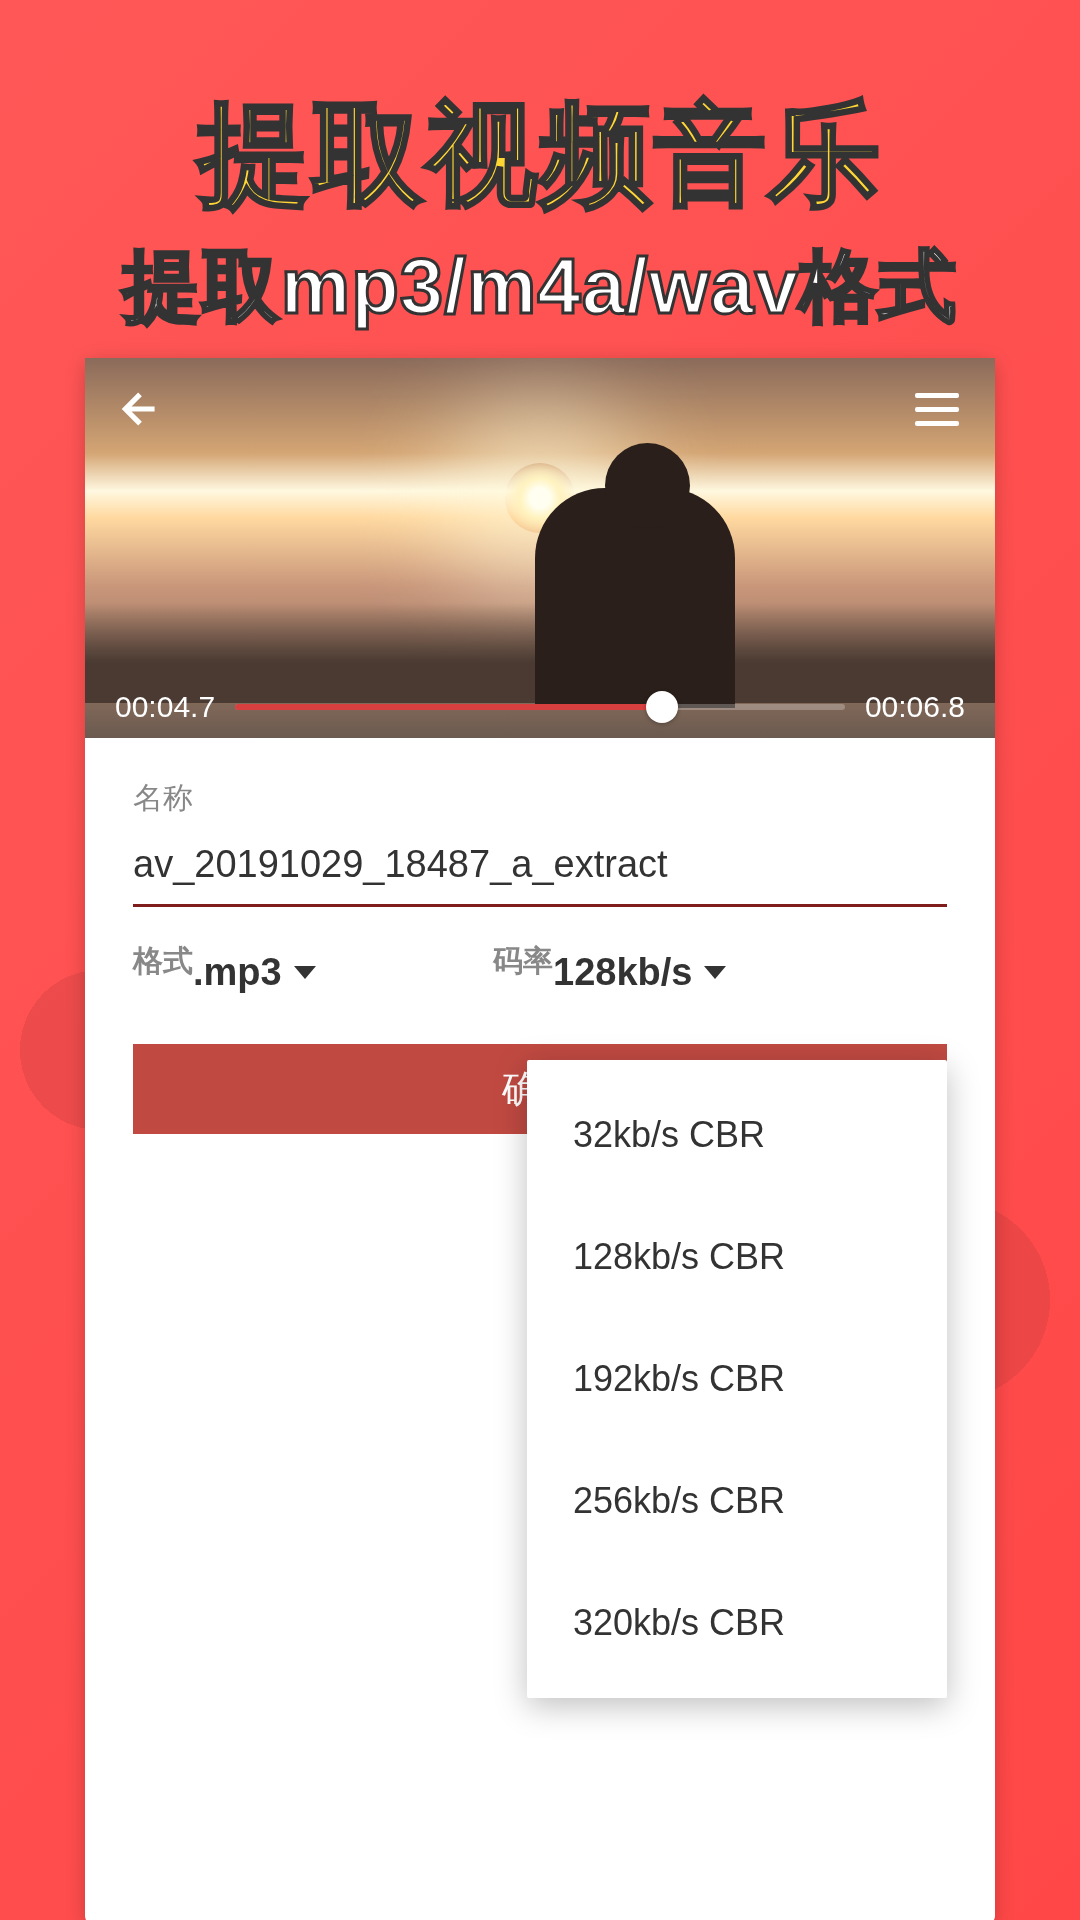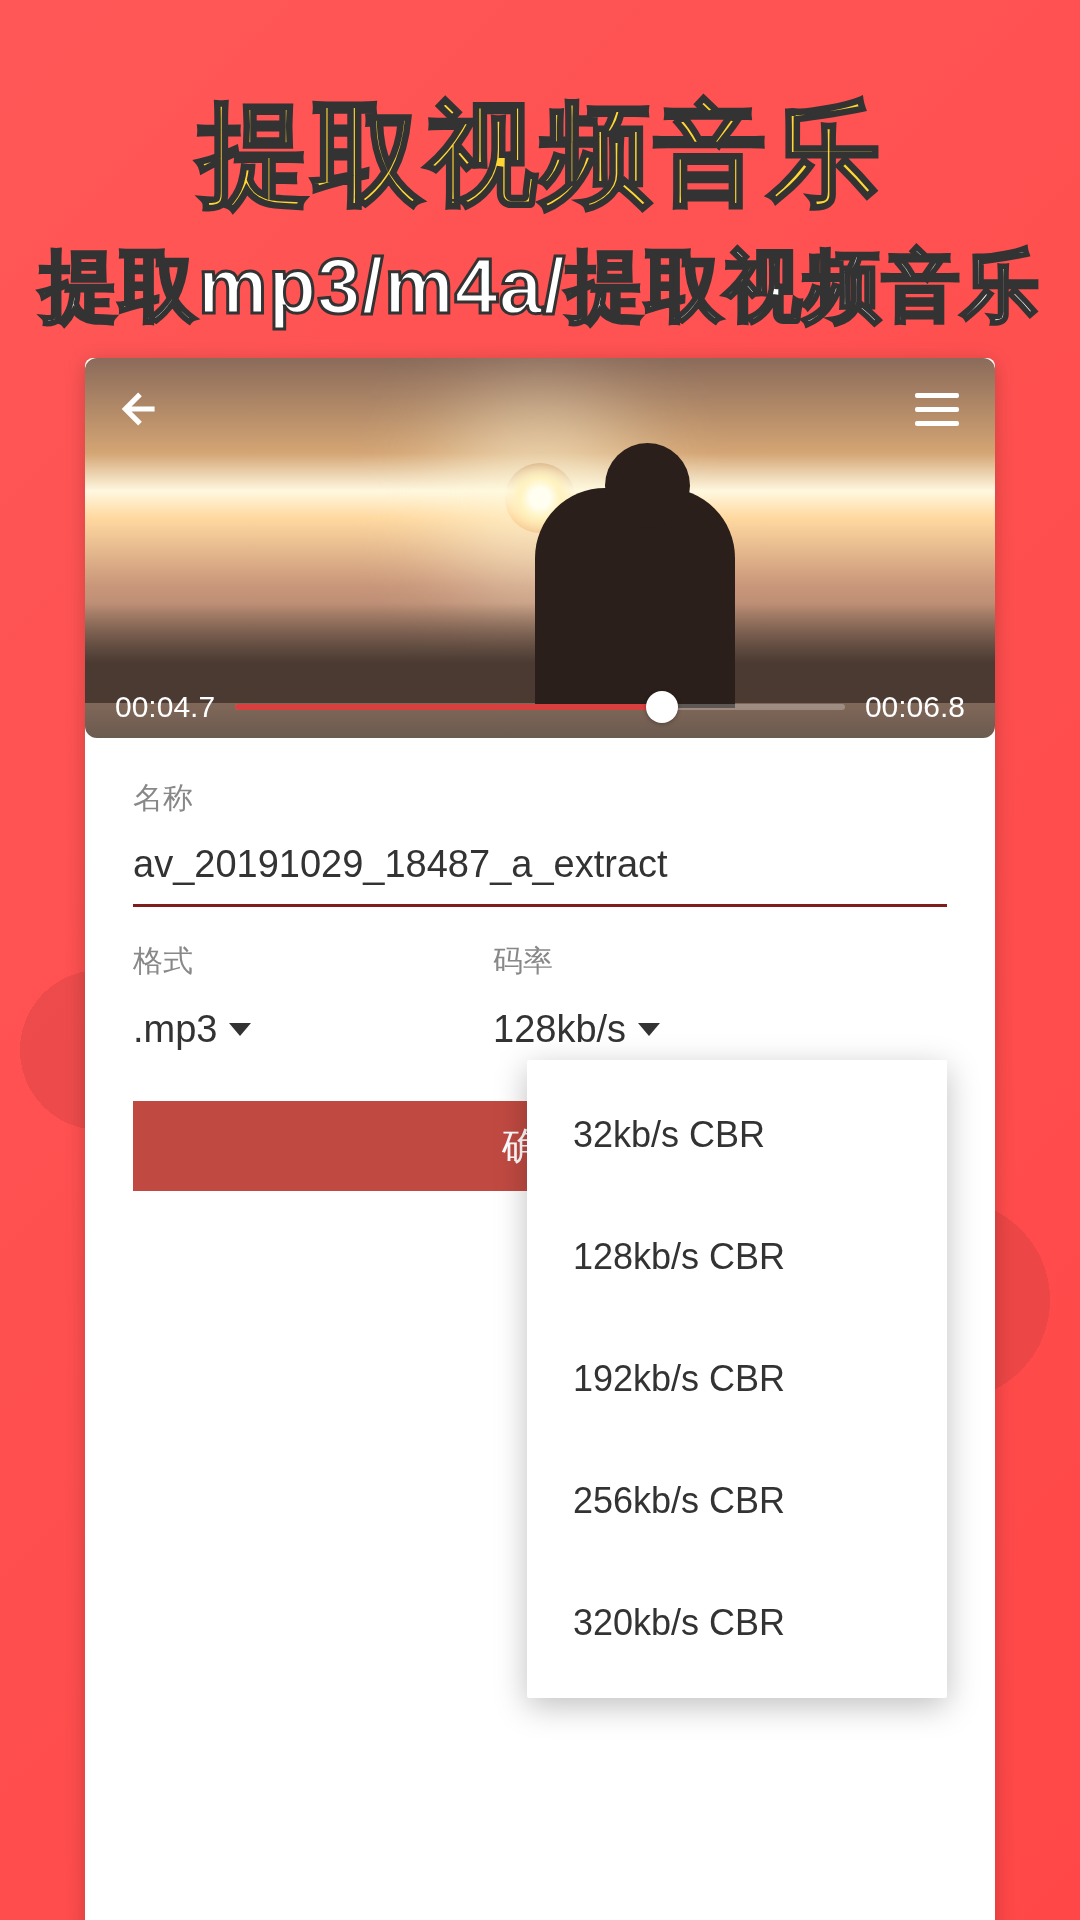--- a/index.html
+++ b/index.html
@@ -48,21 +48,20 @@
       border-radius: 8px;
       overflow: visible;
       box-shadow: 0 4px 20px rgba(0,0,0,0.2);
       position: relative;
     }
     .video-area {
       position: relative;
       height: 380px;
       background: linear-gradient(to bottom, #8a6a5a 0%, #d4a574 25%, #fff8e0 35%, #ffd9a0 42%, #c9967a 60%, #6b5a4f 100%);
       overflow: hidden;
-      border-radius: 12px;
     }
     .sun {
       position: absolute;
       top: 105px;
       left: 420px;
       width: 70px;
       height: 70px;
       background: radial-gradient(circle, #fffef0 20%, #fff3c0 40%, transparent 70%);
       border-radius: 50%;
       box-shadow: 0 0 100px 60px rgba(255,250,220,0.6);
@@ -185,21 +184,22 @@
       font-family: inherit;
       margin-bottom: 34px;
     }
     .dropdown-row {
       display: flex;
       gap: 60px;
       margin-bottom: 40px;
     }
     .dropdown-group {
       display: flex;
-      flex-direction: column;
+      flex-direction: row;
+      font-weight: bold;
     }
     .dropdown-control {
       display: flex;
       align-items: center;
       gap: 12px;
       font-size: 38px;
       color: #333;
       cursor: pointer;
       padding: 10px 0;
     }
@@ -240,21 +240,21 @@
     .form-bottom-space {
       height: 750px;
     }
   </style>
 </head>
 <body>
 
 <div class="bg-decoration"></div>
 
 <h1 class="title-main">提取视频音乐</h1>
-<h2 class="title-sub">提取mp3/m4a/提取视频音乐</h2>
+<h2 class="title-sub">提取mp3/m4a/wav格式</h2>
 
 <div class="phone-frame">
   <div class="video-area">
     <div class="sun"></div>
     <div class="mountains"></div>
     <div class="silhouette"></div>
 
     <div class="back-icon">
       <svg viewBox="0 0 24 24" fill="none" stroke="#fff" stroke-width="2.5">
         <path d="M19 12H5M12 19l-7-7 7-7"></path>

